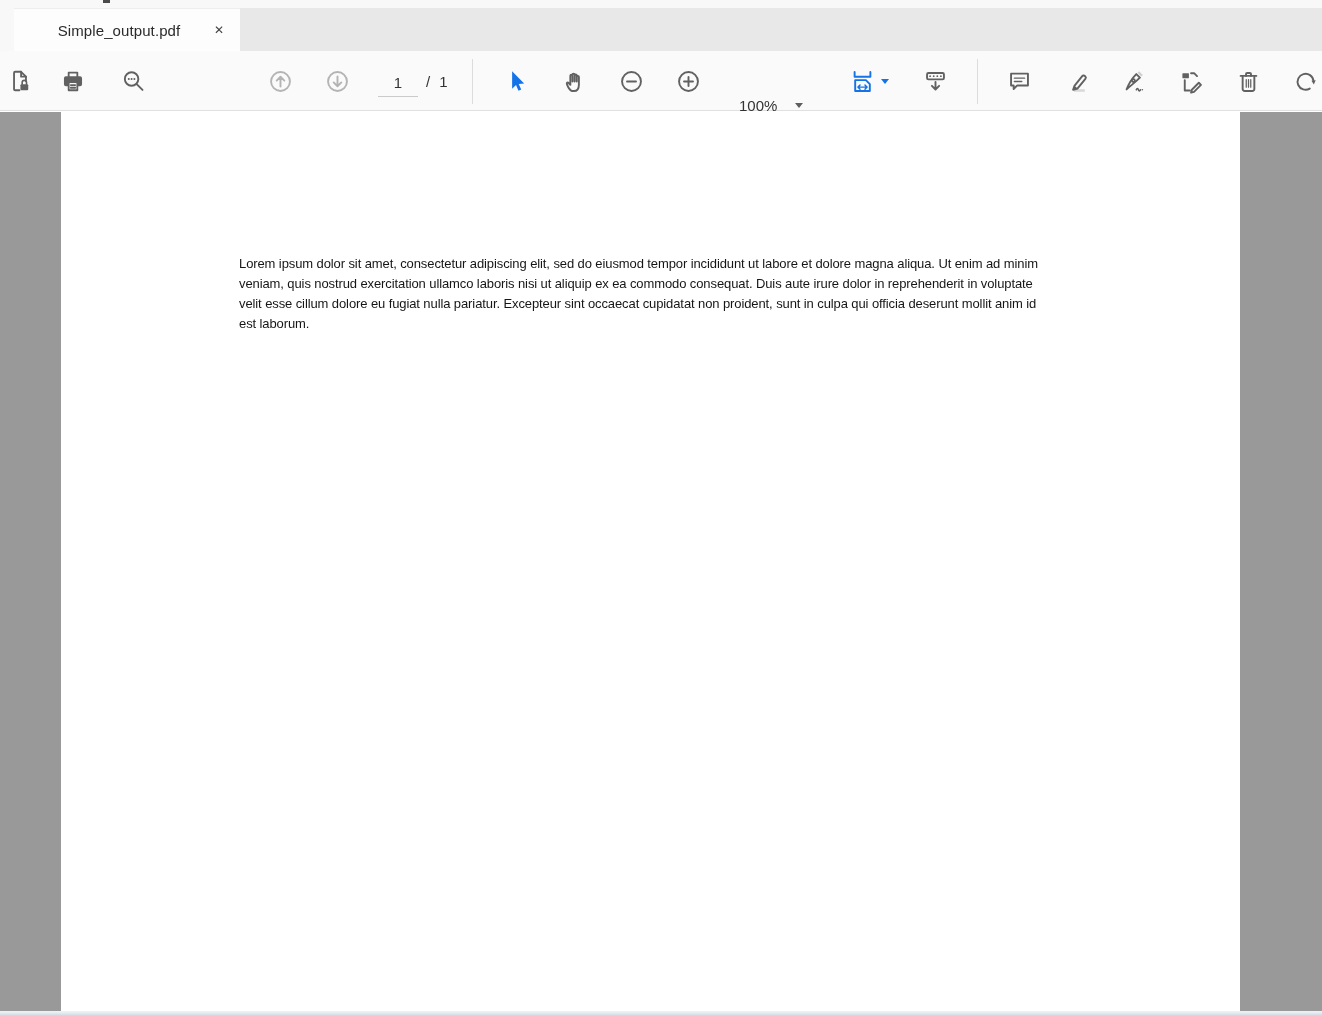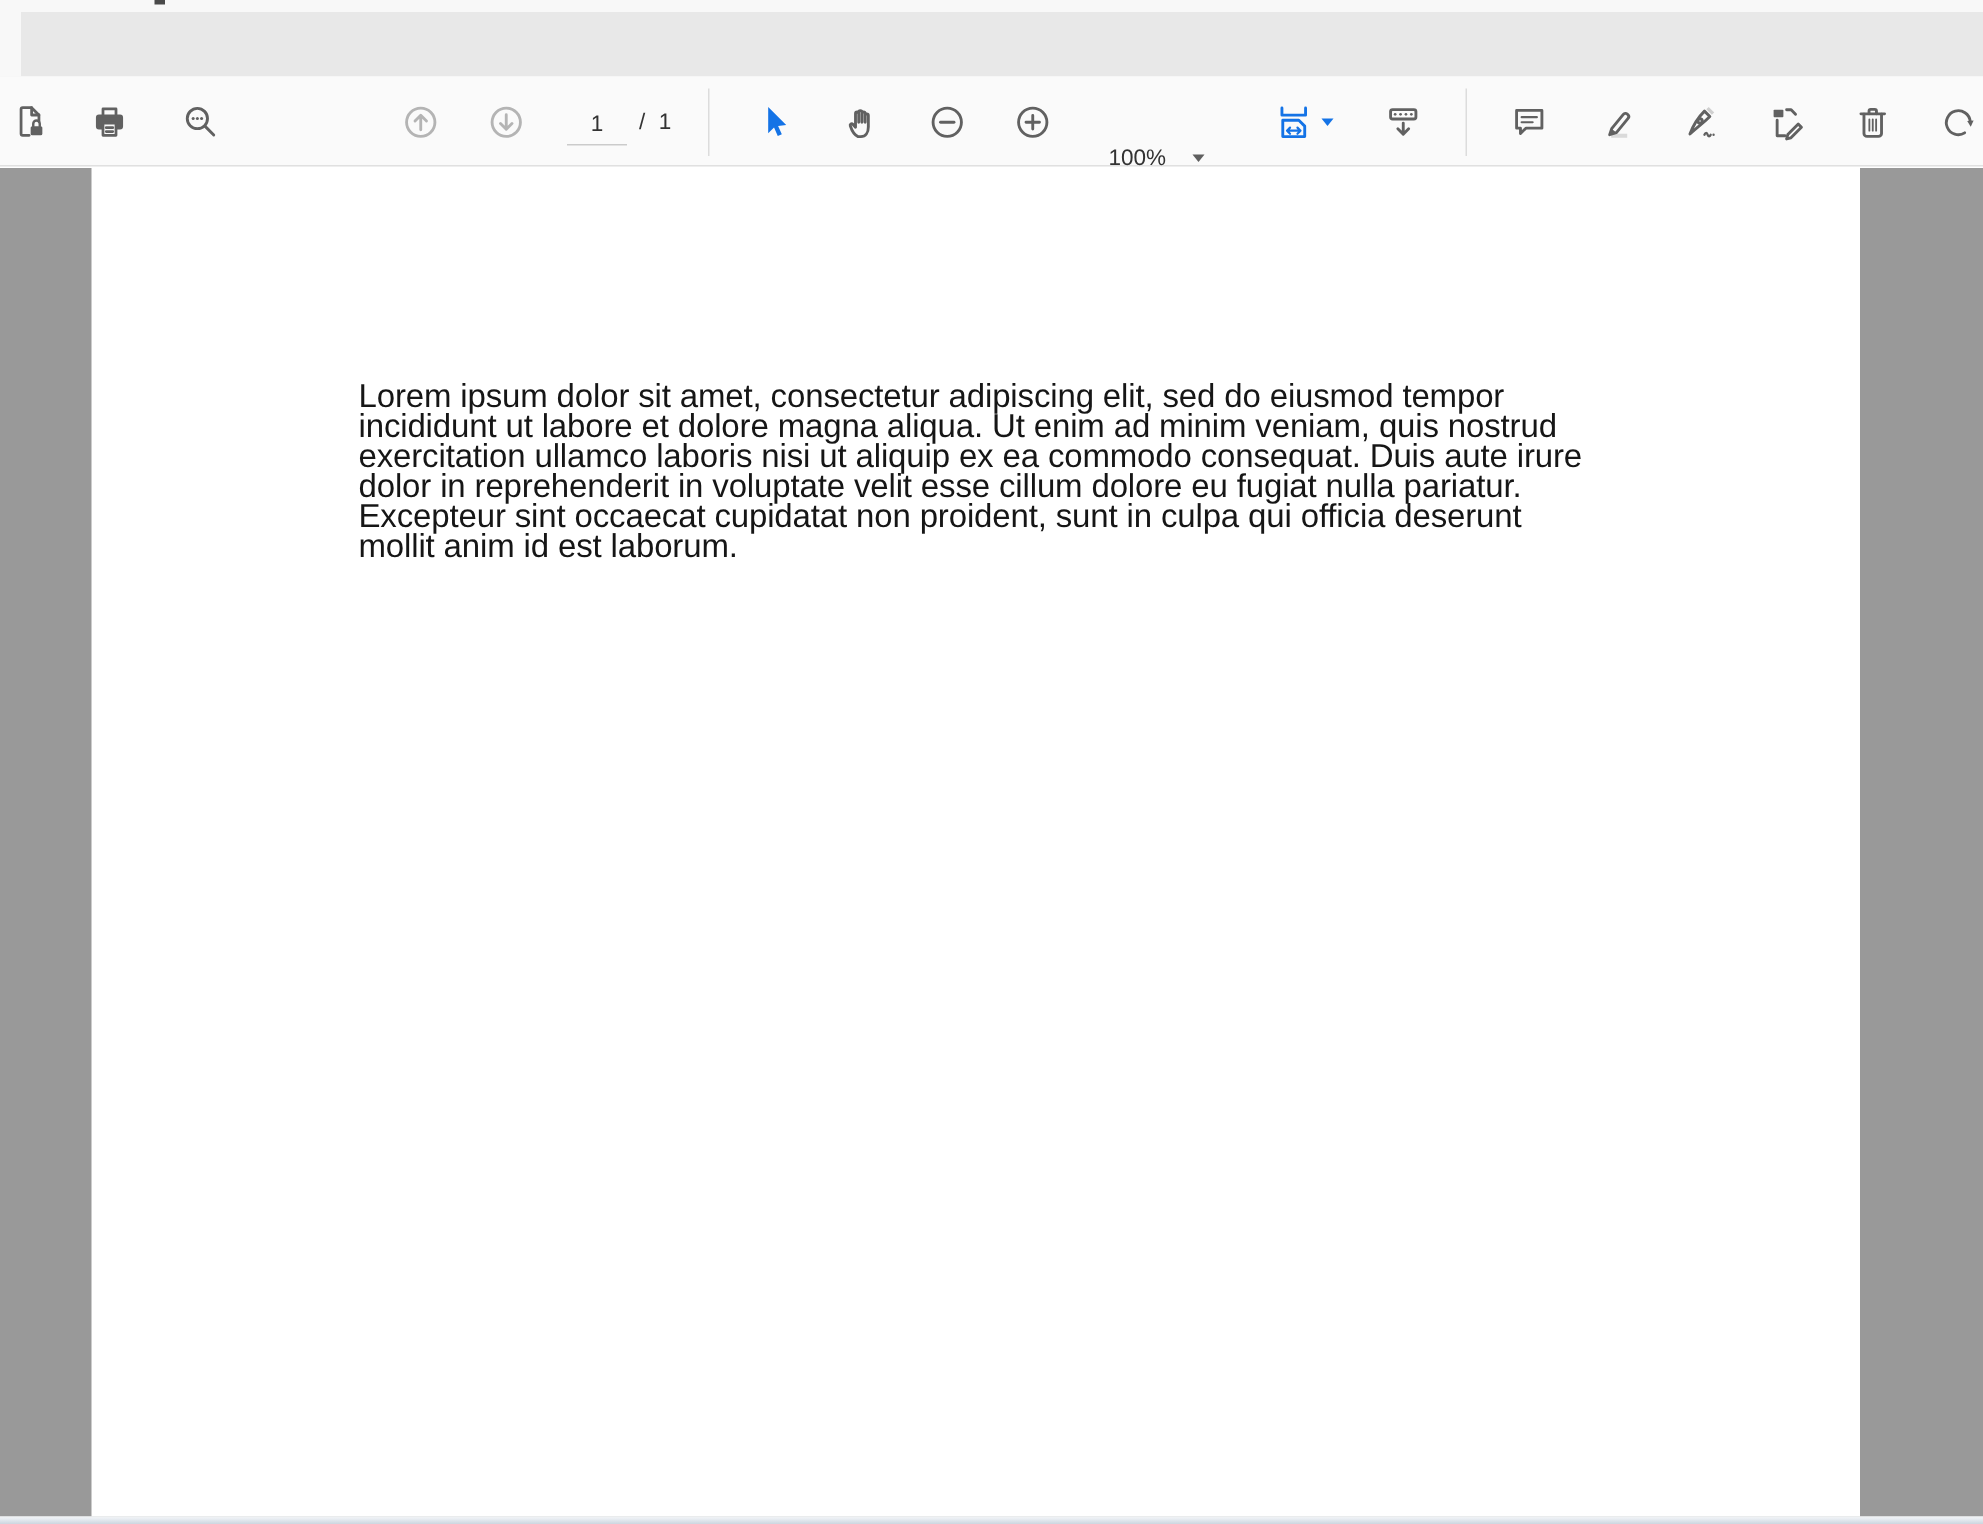--- a/index.html
+++ b/index.html
@@ -41,31 +41,35 @@
     border-top:5px solid #5f5f5f; }
   .caret-blue { border-top-color:#1473e6; }
   .zoom-select .caret { margin-left:auto; margin-right:8px; }
   .fitwidth-btn { position:absolute; left:842px; top:10px; width:54px; height:40px;
     display:flex; align-items:center; justify-content:center; gap:5px; }
 
   
   .docarea { position:absolute; left:0; top:112px; width:1322px; height:899px; background:#999999; }
   .pdf-page { position:absolute; left:61px; top:0; width:1179px; height:899px; background:#ffffff; }
   .para { position:absolute; left:178px; top:142px; width:816px;
-    font-size:22px; line-height:20px; color:#161616; letter-spacing:-0.1px; }
+    font-size:13px; line-height:20px; color:#161616; letter-spacing:-0.1px; }
   .bottomstrip { position:absolute; left:0; bottom:0; width:1322px; height:5px;
     background:linear-gradient(#edf1f5,#ccd6df); border-top:1px solid #eef1f4; }
 </style>
 </head>
 <body>
 
 <div class="tabbar">
   <div class="tabbar-topstrip"></div>
   <div class="tabbar-leftstrip"></div>
   <div class="top-artifact"></div>
+  <div class="tab">
+    <span class="tab-title">Simple_output.pdf</span>
+    <span class="tab-close">✕</span>
+  </div>
 </div>
 
 <div class="toolbar">
 
   <div class="tbtn" style="left:0px">
     <svg class="ic" width="26" height="26" viewBox="0 0 24 24">
       <path d="M11.5 20.5 H7.5 a1 1 0 0 1 -1 -1 V4.5 a1 1 0 0 1 1 -1 H13 l4.5 4.5 V12"></path>
       <path d="M13 3.5 V8 h4.5"></path>
       <rect x="12.4" y="14.9" width="7.2" height="5.6" rx="1" fill="#616161" stroke="none"></rect>
       <path d="M14 14.9 v-1.5 a2 2 0 0 1 4 0 v1.5" stroke-width="1.5"></path>

